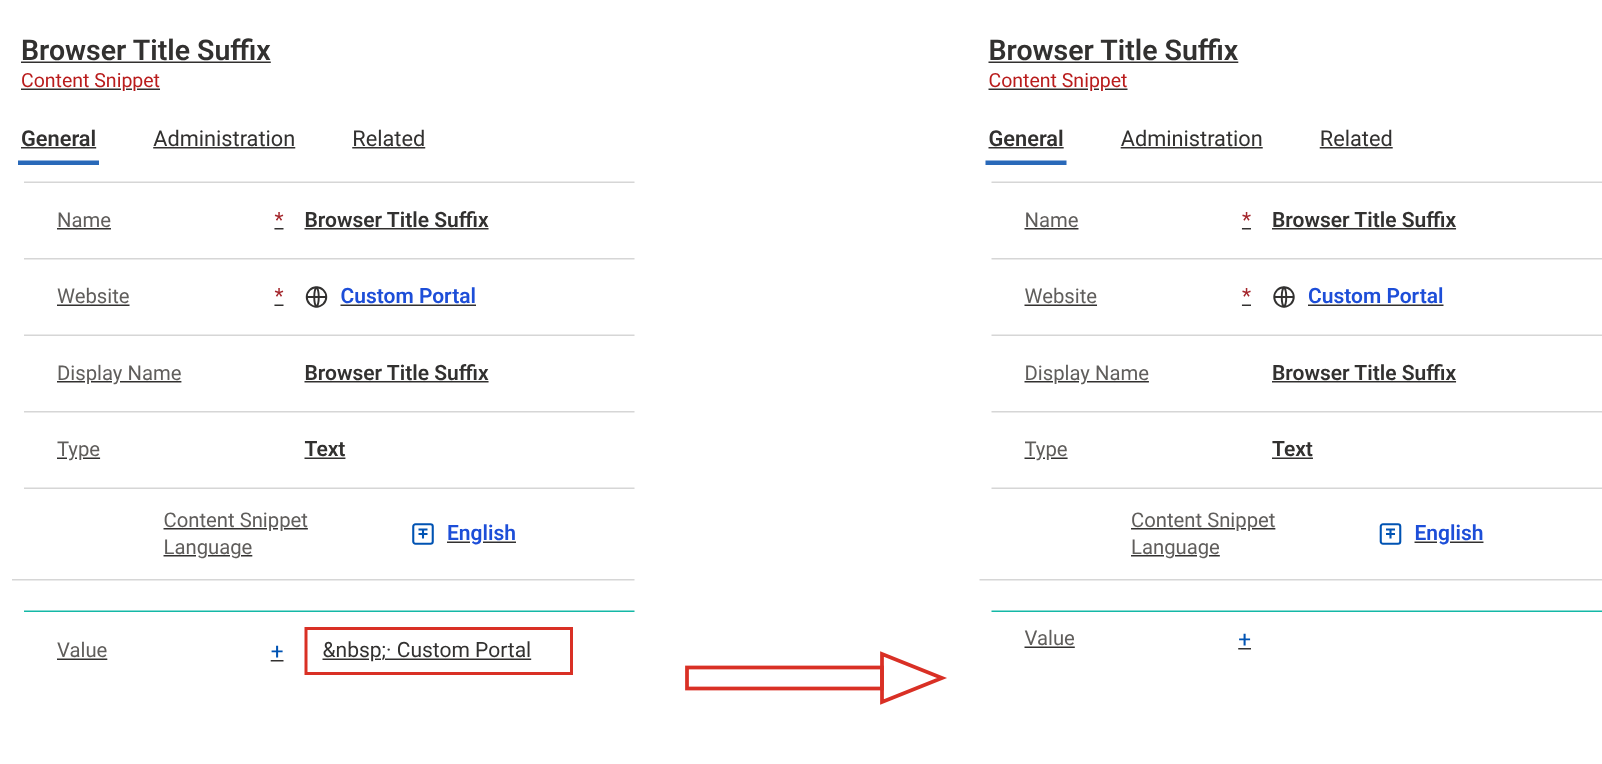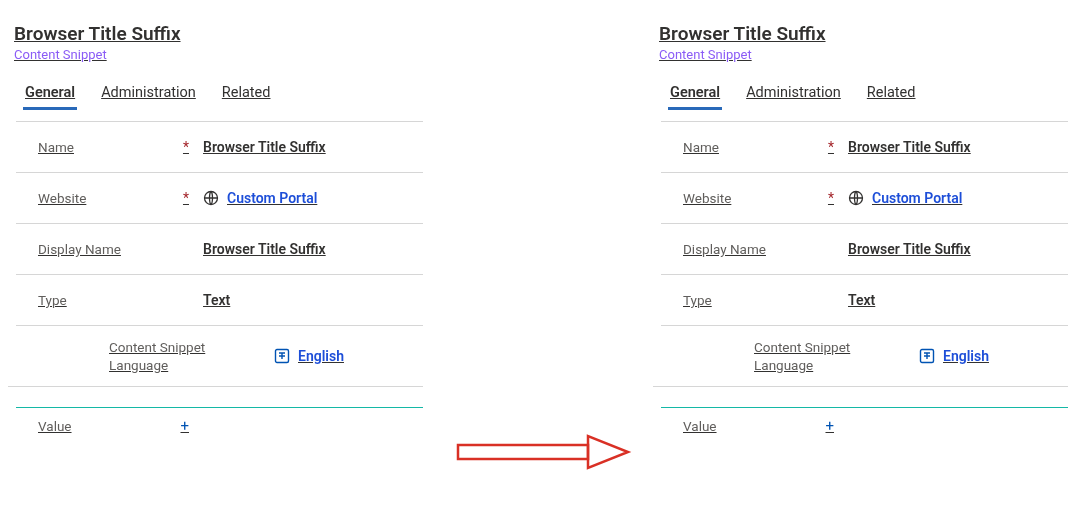--- a/index.html
+++ b/index.html
@@ -29,27 +29,27 @@
     flex: 0 0 210px;
     position: relative;
   }
   .page-title {
     font-size: 19px;
     font-weight: 600;
     margin: 8px 0 2px 6px;
   }
   .page-subtitle {
     font-size: 13px;
-    color: #8b5cf6;
+    color: #b91c1c;
     margin: 0 0 18px 6px;
   }
   .tabs {
     display: flex;
-    gap: 0;
-    margin-left: 15px;
+    gap: 12px;
+    margin-left: 4px;
     border-bottom: 1px solid transparent;
   }
   .tab {
     padding: 4px 2px 6px 2px;
     margin-right: 22px;
     font-size: 14.5px;
     cursor: pointer;
     border-bottom: 3px solid transparent;
     position: relative;
     color: #323130;
@@ -210,20 +210,23 @@
     </div>
 
     <div class="spacer-block"></div>
 
     <div class="value-section" style="margin-left:8px;">
       <div class="value-row">
         <div class="row-label-wrap">
           <span class="row-label">Value</span>
           <span class="recommended">+</span>
         </div>
+        <div class="value-field">
+          <span>&amp;nbsp;· Custom Portal</span>
+        </div>
       </div>
     </div>
   </div>
 
   <div class="arrow-gap">
     <svg class="arrow-svg" width="180" height="40" viewBox="0 0 180 40">
       <rect x="5" y="13" width="130" height="14" fill="none" stroke="#d93025" stroke-width="2.5"></rect>
       <polygon points="135,4 135,36 175,20" fill="none" stroke="#d93025" stroke-width="2.5"></polygon>
     </svg>
   </div>

